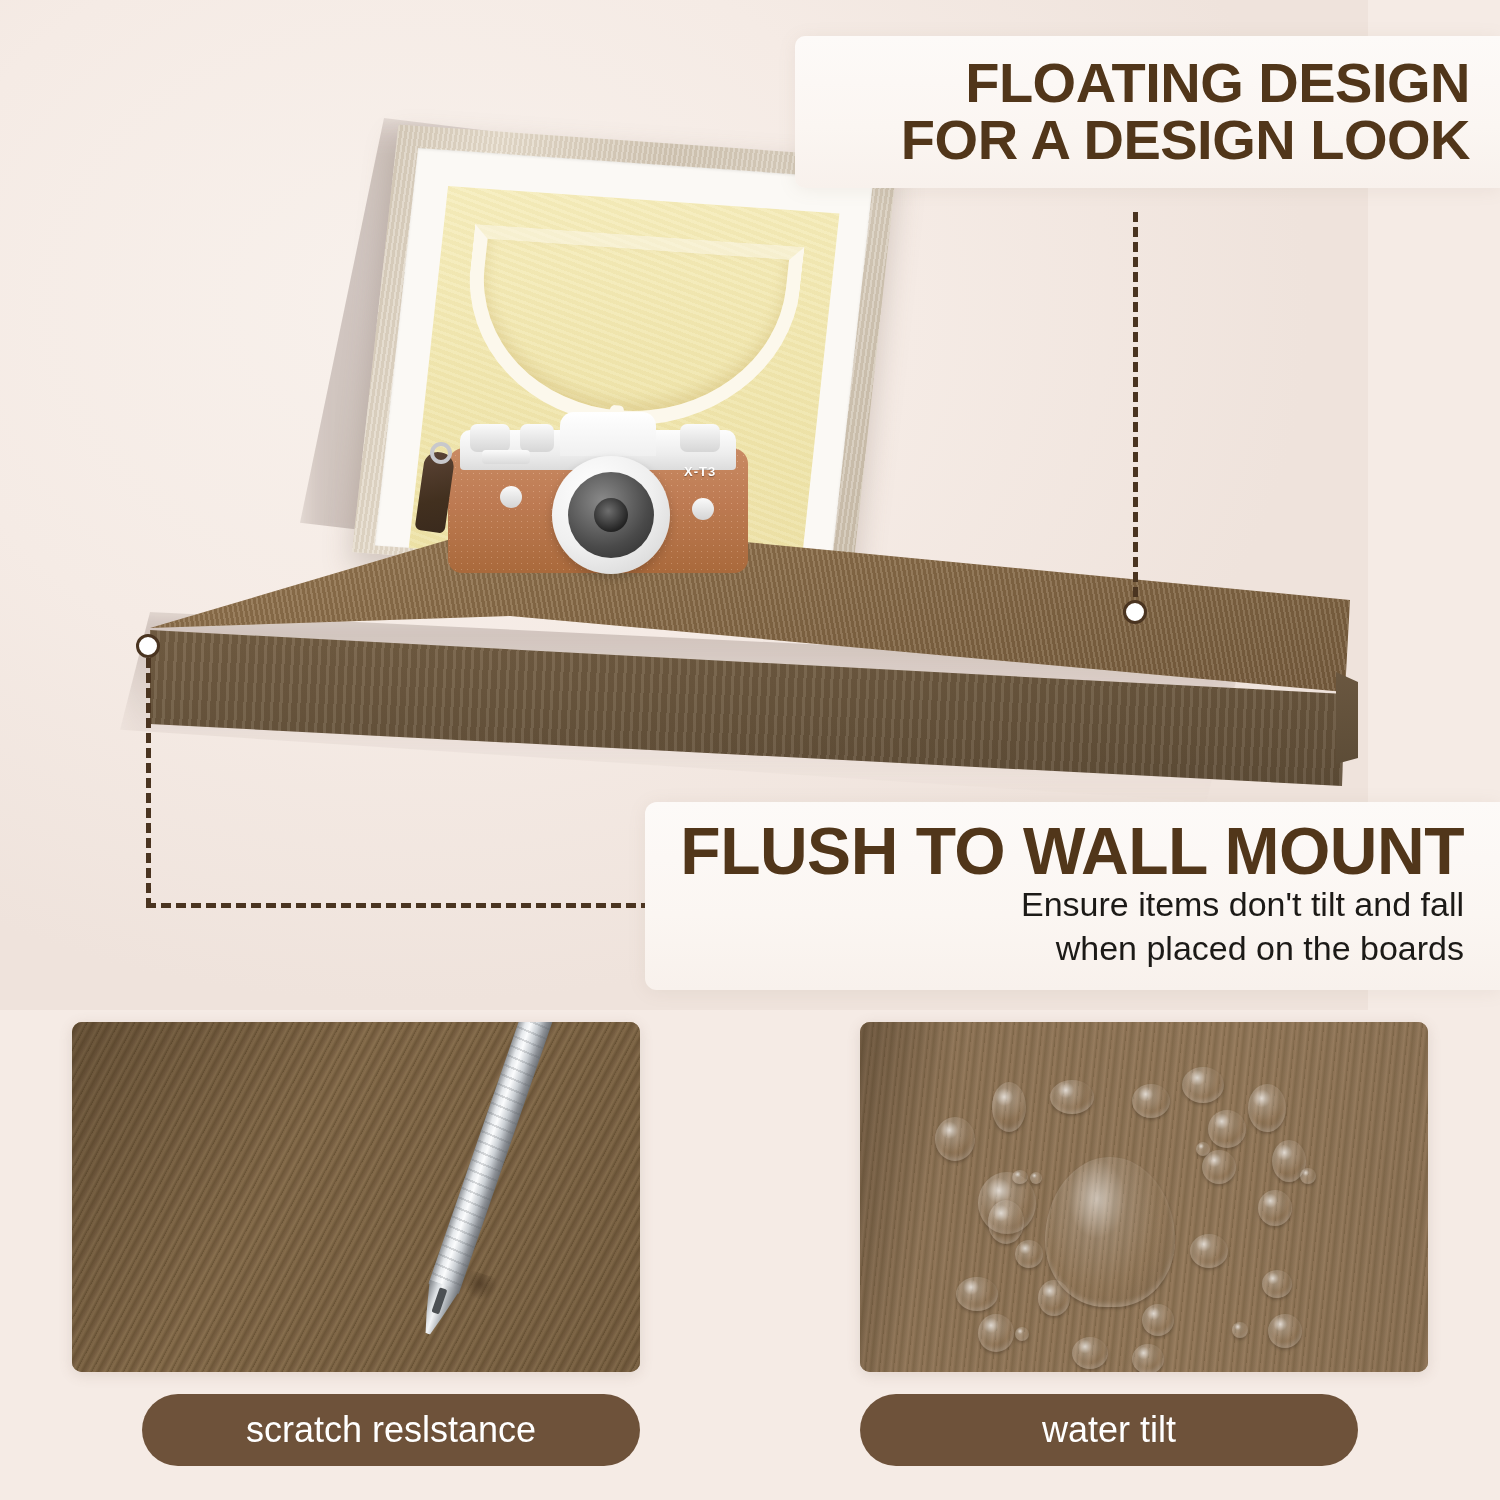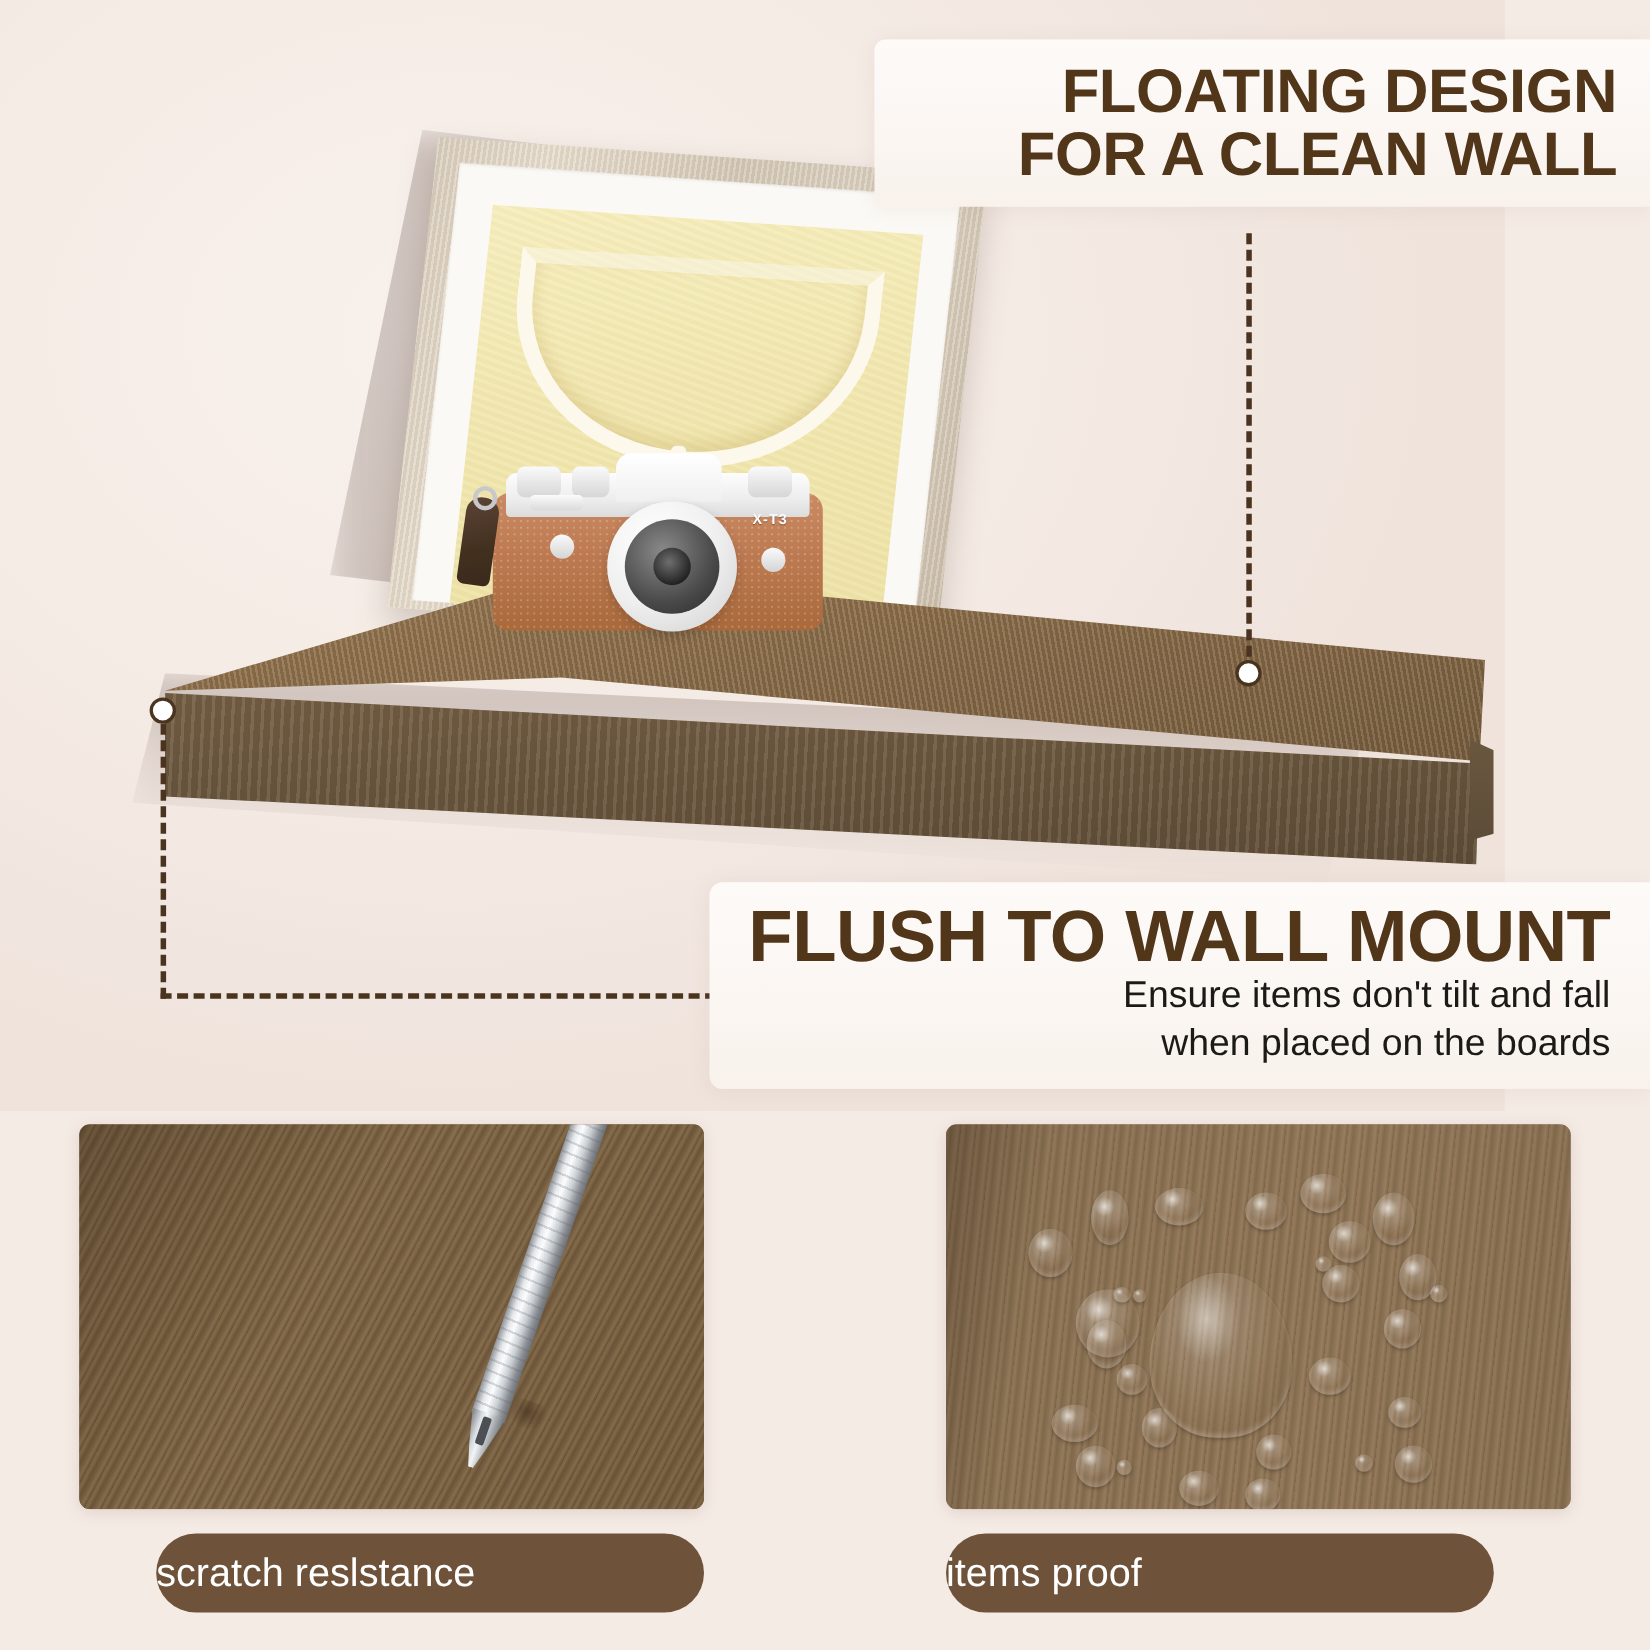--- a/index.html
+++ b/index.html
@@ -397,20 +397,21 @@
   .droplet.big {
     border-radius: 50% 50% 46% 46% / 56% 56% 44% 44%;
     background: radial-gradient(ellipse at 40% 28%, rgba(255,255,255,0.55) 0%, rgba(255,255,255,0.12) 26%, rgba(155,128,96,0.18) 58%, rgba(78,60,42,0.26) 100%);
   }
 
   
   .pill {
     position: absolute;
     display: flex;
     align-items: center;
+    justify-content: center;
     background: #6E523A;
     border-radius: 40px;
     color: #FFFFFF;
     font-size: 36px;
     font-weight: 400;
     font-family: "Liberation Sans", sans-serif;
     z-index: 22;
   }
   .pill.left  { left: 142px; top: 1394px; width: 498px; height: 72px; }
   .pill.right { left: 860px; top: 1394px; width: 498px; height: 72px; }
@@ -466,21 +467,21 @@
 
   <div class="leader leader-vert-right"></div>
   <div class="dot right-dot"></div>
 
   <div class="leader leader-vert-left"></div>
   <div class="leader leader-horiz-left"></div>
   <div class="dot left-dot"></div>
 
   <div class="panel panel-top">
     <div class="headline">FLOATING DESIGN</div>
-    <div class="headline">FOR A CLEAN WALL</div>
+    <div class="headline">FOR A DESIGN LOOK</div>
   </div>
 
   <div class="panel panel-bottom">
     <div class="headline">FLUSH TO WALL MOUNT</div>
     <div class="subline">Ensure items don't tilt and fall</div>
     <div class="subline" style="margin-top:4px;">when placed on the boards</div>
   </div>
 
   <div class="photo-card left">
     <div class="wood-dark"></div>
@@ -522,16 +523,16 @@
     <div class="droplet" style="left:402px;top:248px;width:30px;height:28px;"></div>
     <div class="droplet" style="left:408px;top:292px;width:34px;height:34px;"></div>
     <div class="droplet" style="left:372px;top:300px;width:16px;height:16px;"></div>
     <div class="droplet" style="left:155px;top:305px;width:14px;height:14px;"></div>
   </div>
 
   <div class="pill left">
     <span>scratch reslstance</span>
   </div>
   <div class="pill right">
-    <span>items proof</span>
+    <span>water tilt</span>
   </div>
 
 </div>
 
 </body></html>

